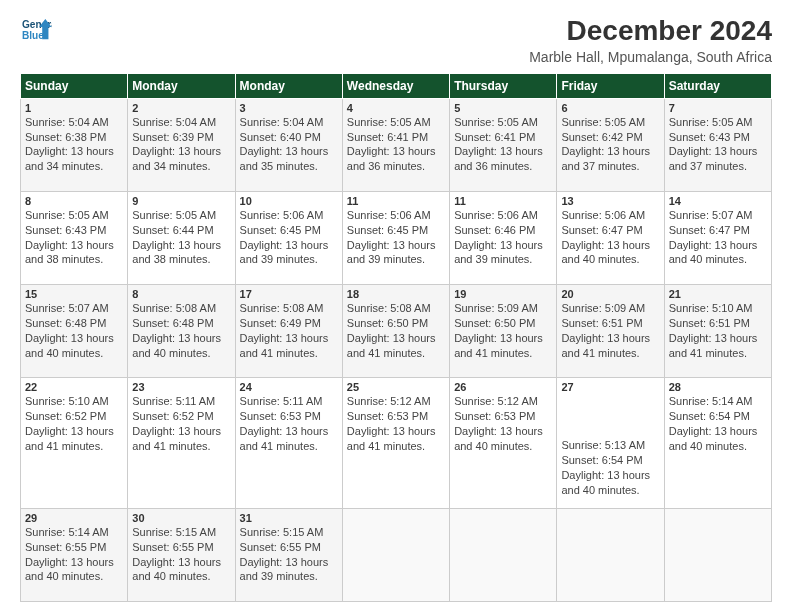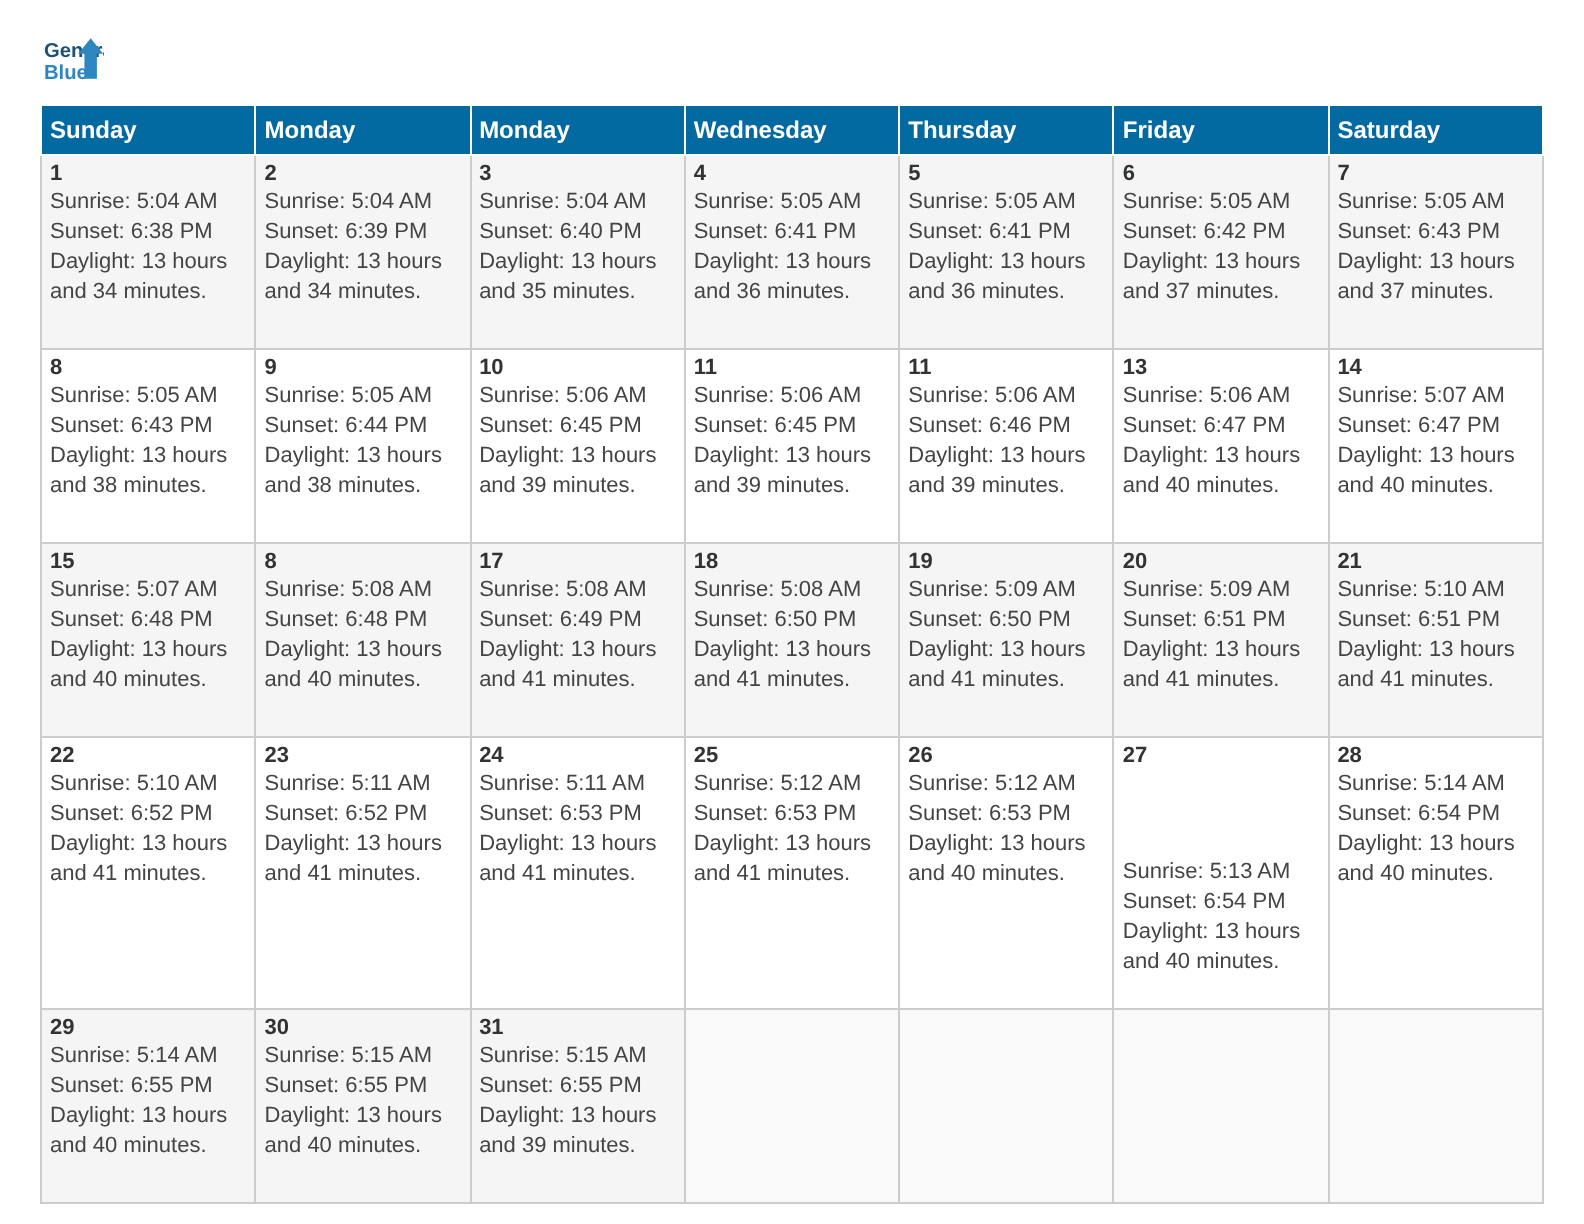--- a/index.html
+++ b/index.html
@@ -46,21 +46,21 @@
       color: #555;
       margin-top: 2px;
     }
     .calendar {
       flex: 1;
       border-collapse: collapse;
       width: 100%;
       table-layout: fixed;
     }
     .calendar thead tr th {
-      background: #0369a1;
+      background: #14532d;
       color: #fff;
       font-size: 12px;
       font-weight: bold;
       padding: 5px 4px;
       text-align: left;
       border: 1px solid #fff;
     }
     .calendar tbody tr td {
       border: 1px solid #ccc;
       vertical-align: top;
@@ -95,20 +95,24 @@
 <body>
 
 <div class="page">
   <div class="header">
     <div class="logo">
       <svg class="logo-icon" viewBox="0 0 40 36">
         <text x="2" y="16" font-size="13" font-weight="bold" fill="#1a5276">General</text>
         <text x="2" y="30" font-size="13" font-weight="bold" fill="#2e86c1">Blue</text>
         <polygon points="32,4 40,14 36,14 36,30 28,30 28,14 24,14" fill="#2e86c1"></polygon>
       </svg>
+    </div>
+    <div class="title-block">
+      <div class="main-title">December 2024</div>
+      <div class="subtitle">Marble Hall, Mpumalanga, South Africa</div>
     </div>
   </div>
 
   <table class="calendar">
     <thead>
       <tr>
         <th>Sunday</th>
         <th>Monday</th>
         <th>Monday</th>
         <th>Wednesday</th>

